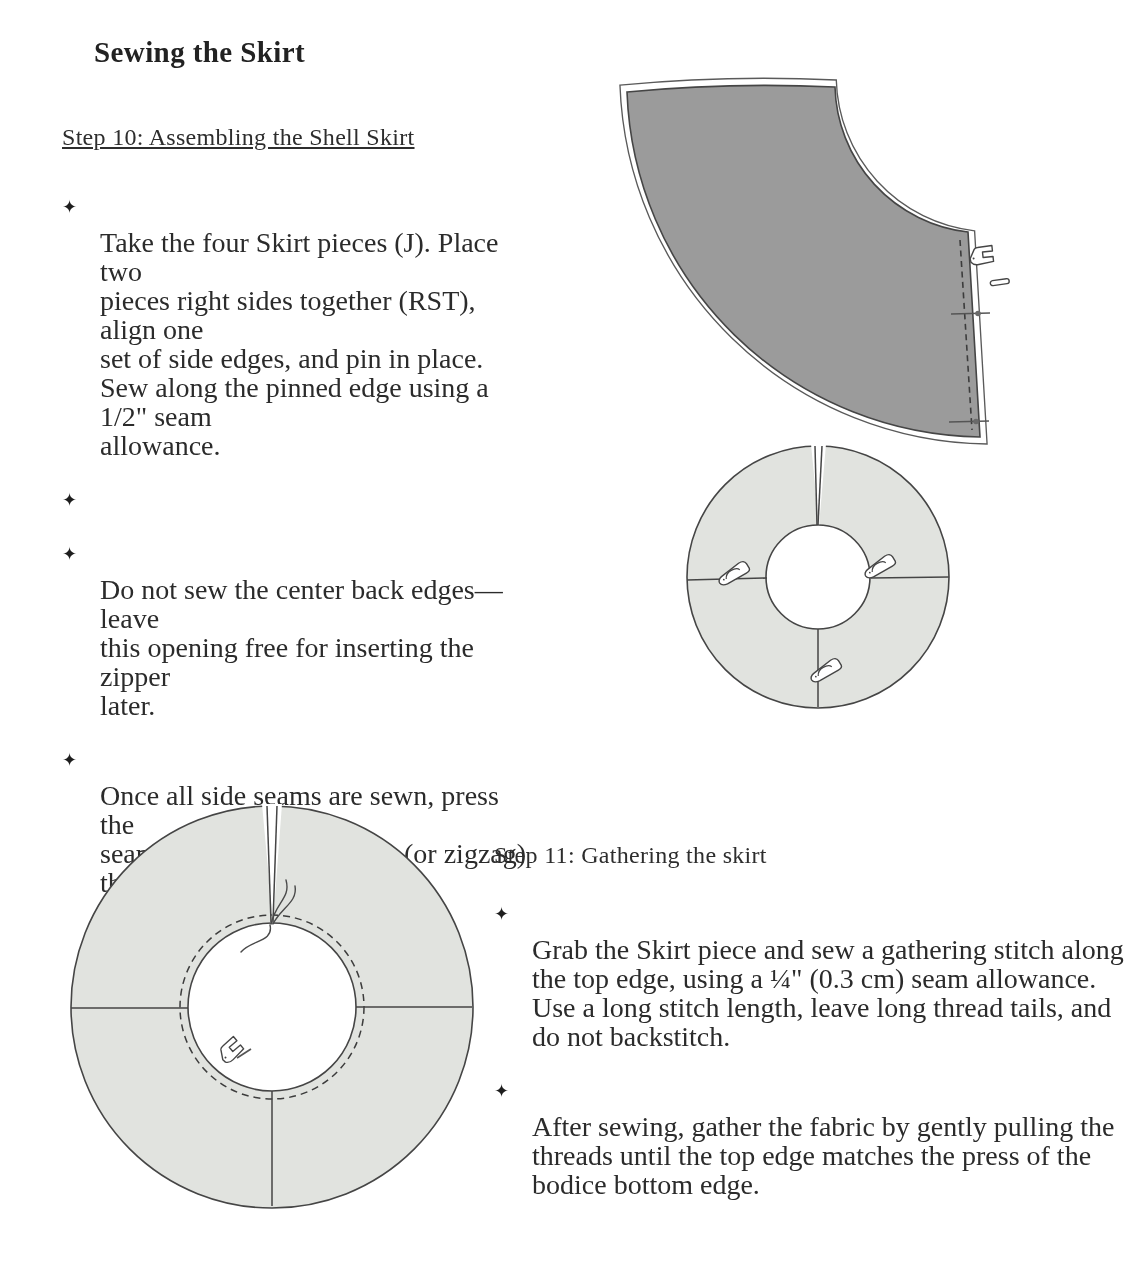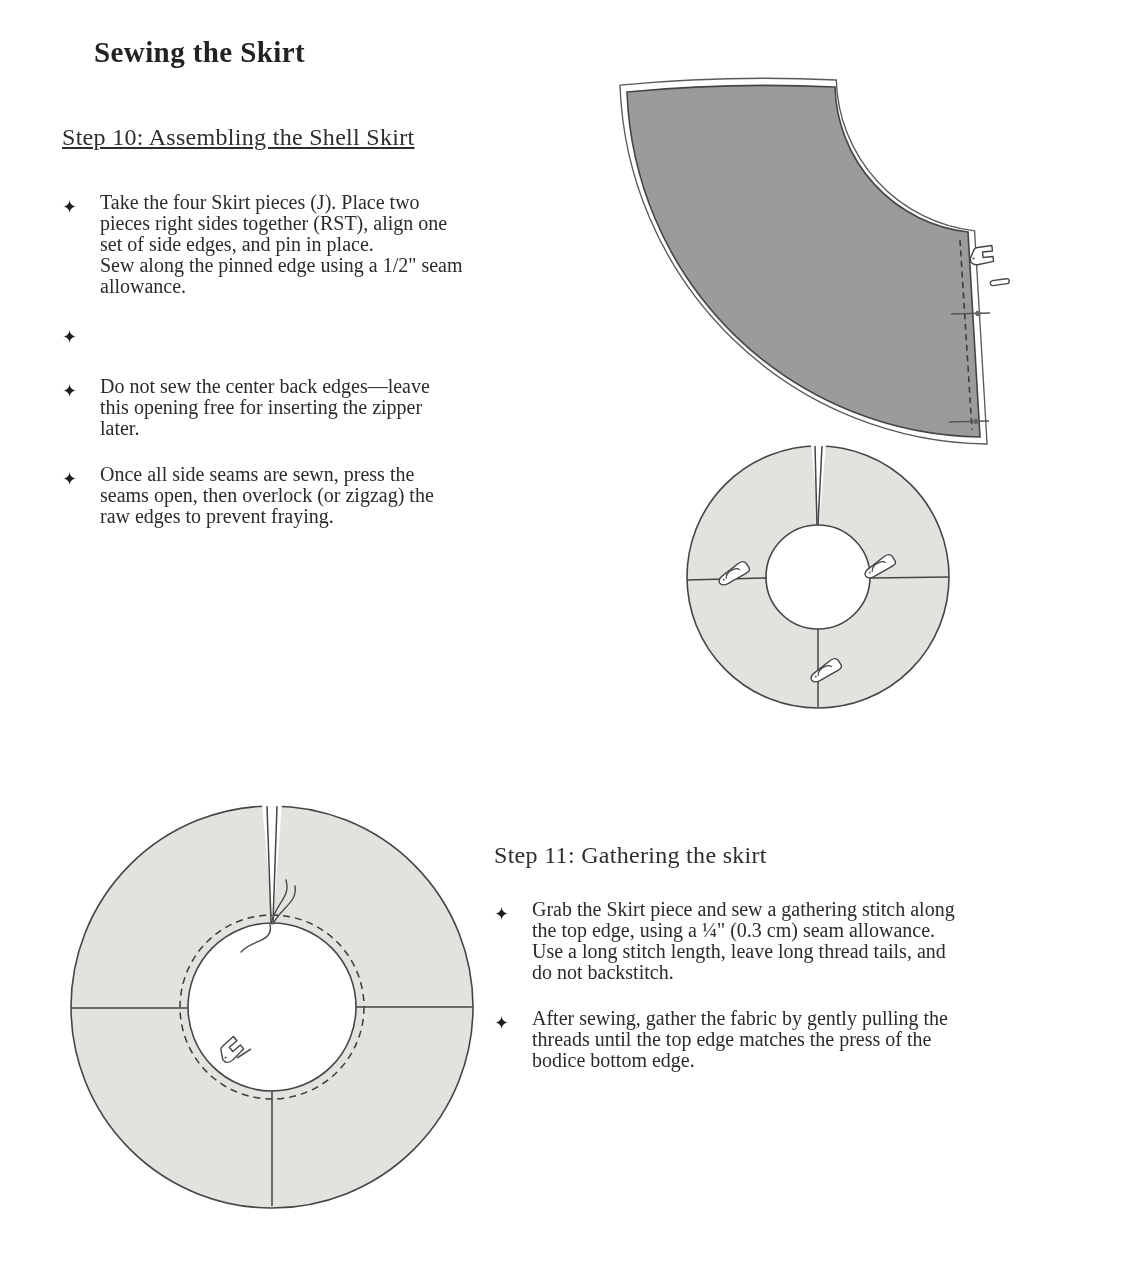--- a/index.html
+++ b/index.html
@@ -36,21 +36,21 @@
   .list-step10{left:62px;top:192px;width:470px;}
   .list-step11{left:494px;top:899px;width:630px;}
   .bullet-item{display:flex;align-items:flex-start;margin:0 0 25px 0;}
   .bullet-star{
     flex:none;width:38px;
     font-family:"DejaVu Sans",sans-serif;
     font-size:18px;line-height:29px;color:#1e1e1e;
   }
   .bullet-text{
     white-space:pre-line;
-    font-size:20px;line-height:21px;color:var(--text);
+    font-size:28px;line-height:29px;color:var(--text);margin-top:36px;
   }
   
   .fab-dark{fill:var(--fabric-dark);stroke:var(--outline);stroke-width:1.6;}
   .under{fill:#fff;stroke:#5a5a5a;stroke-width:1.3;}
   .fab-light{fill:var(--fabric-light);stroke:var(--outline);stroke-width:1.6;}
   .hole{fill:#fff;stroke:var(--outline);stroke-width:1.6;}
   .seam{stroke:var(--outline);stroke-width:1.5;fill:none;}
   .dash{stroke:#3c3c3c;stroke-width:1.6;fill:none;stroke-dasharray:6 4.5;}
   .gather-dash{stroke:#3c3c3c;stroke-width:1.5;fill:none;stroke-dasharray:7 5;}
   .wedge{fill:#fff;stroke:none;}

